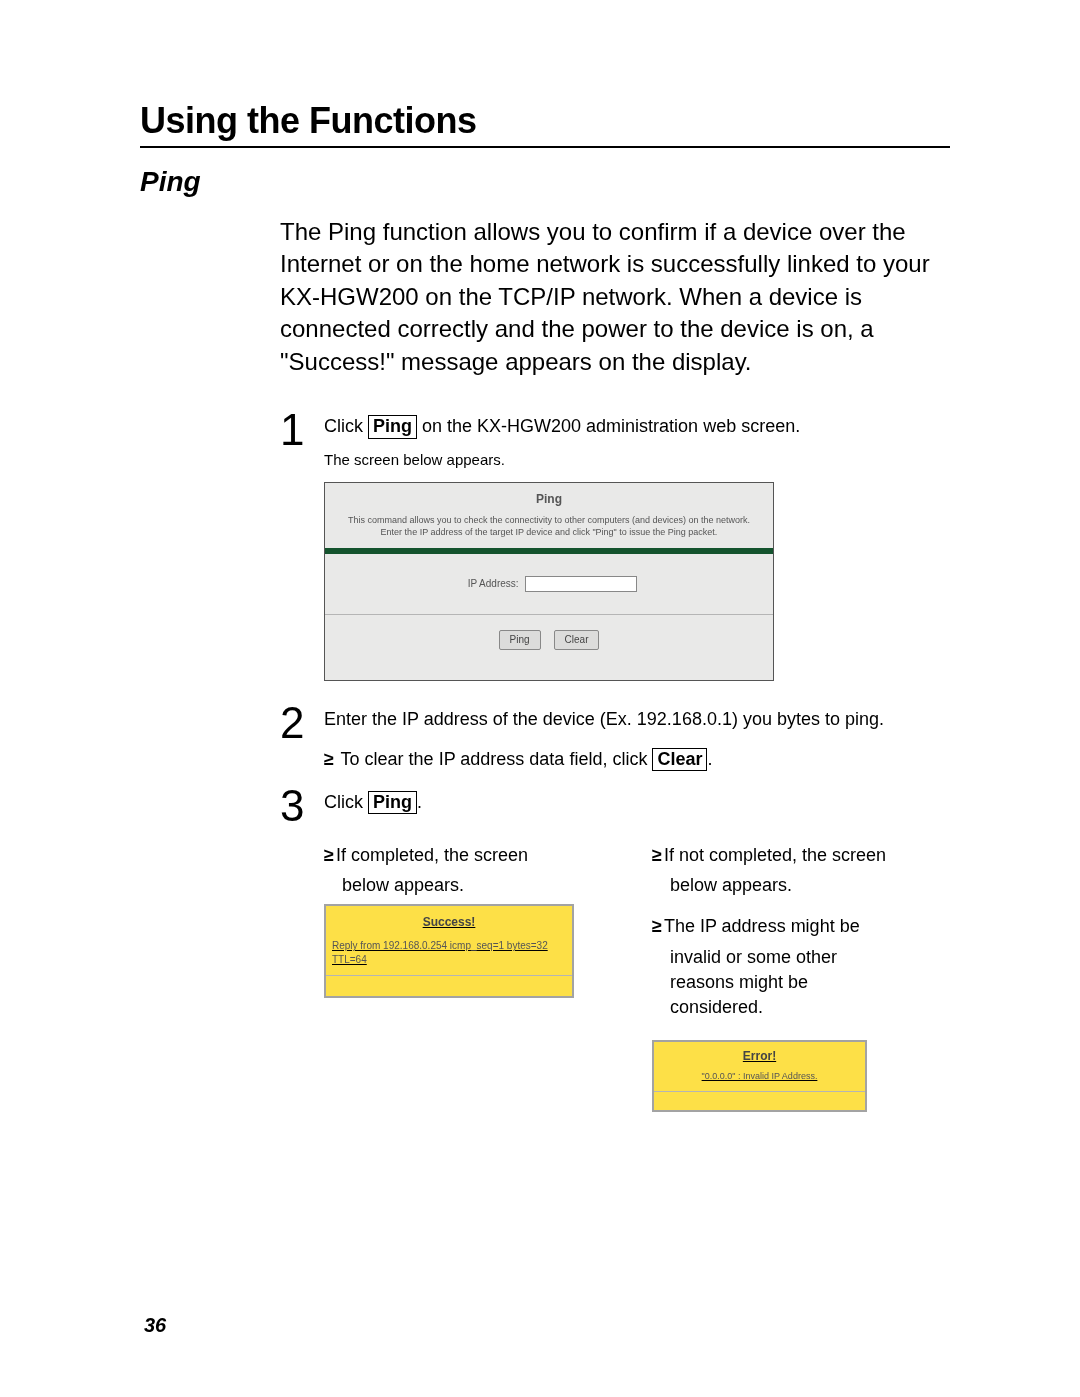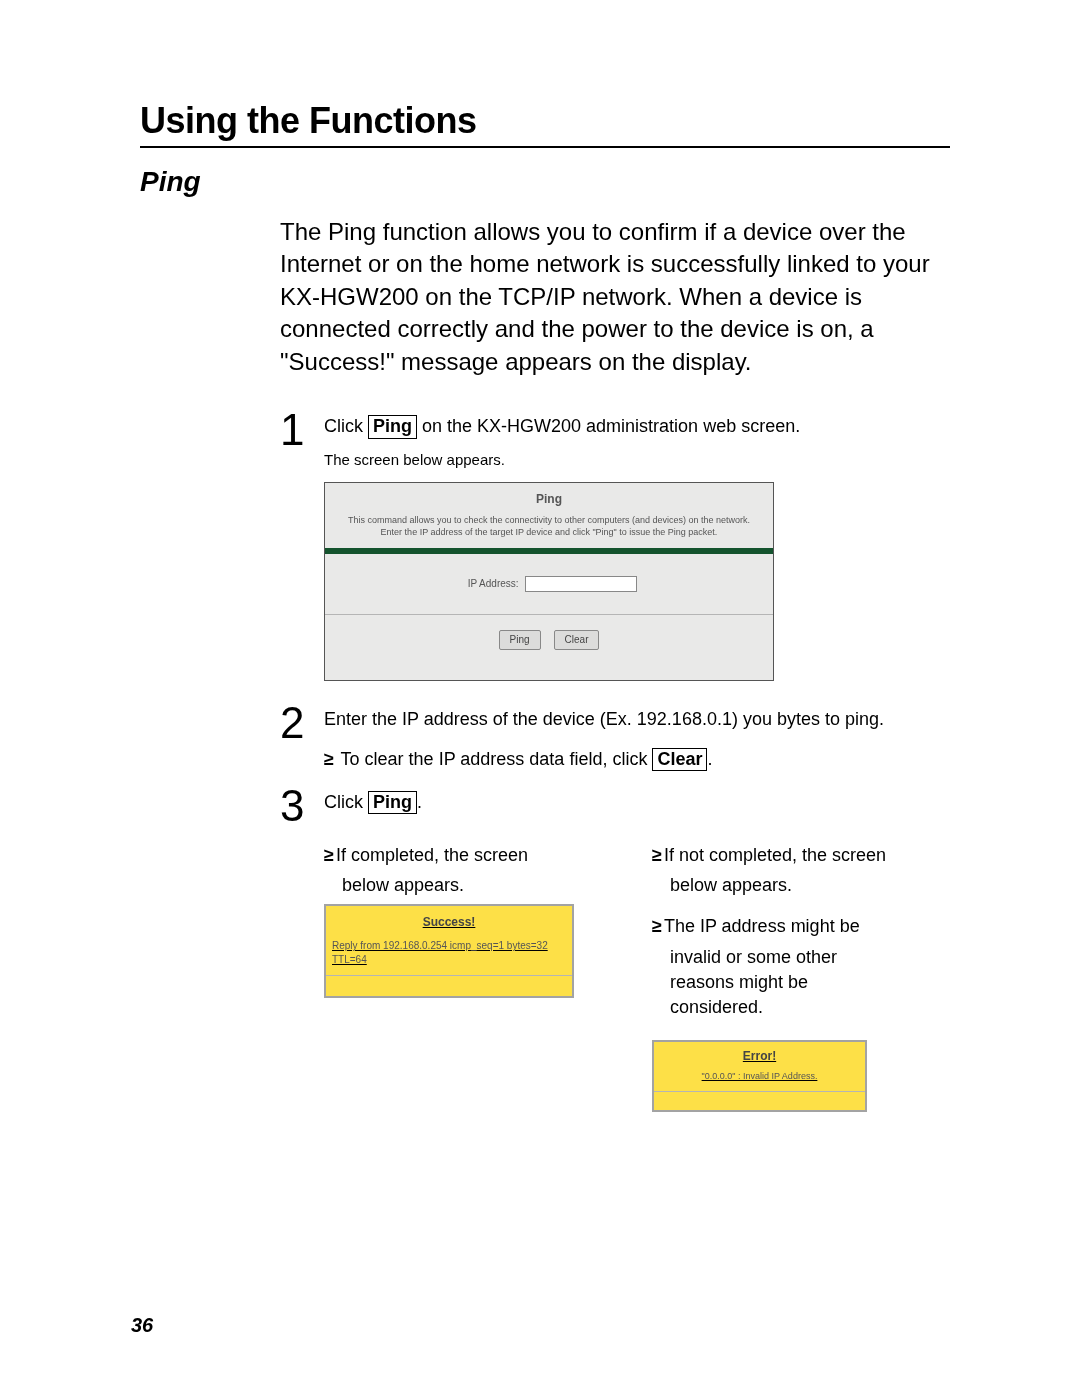--- a/index.html
+++ b/index.html
@@ -199,21 +199,21 @@
     color: #555;
     padding: 2px 4px 8px 4px;
     border-bottom: 1px solid #b5b5b5;
   }
   .error-box .spacer {
     height: 18px;
   }
 
   .page-num {
     position: absolute;
-    left: 131px;
+    left: 144px;
     bottom: 60px;
     font-size: 20px;
     font-style: italic;
     font-weight: bold;
   }
 </style>
 </head>
 <body>
 
 <div class="page">

